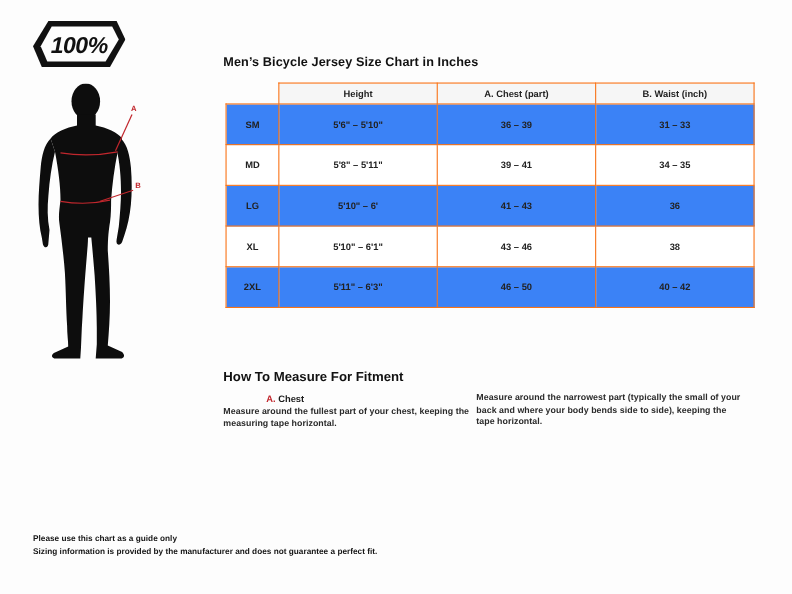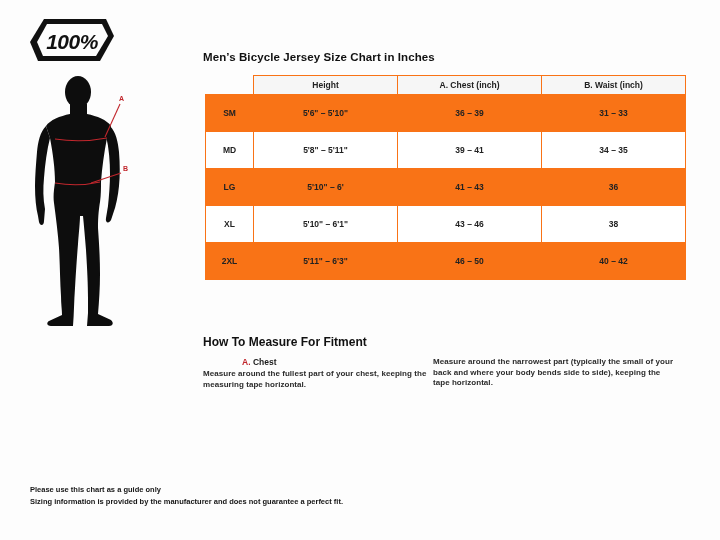--- a/index.html
+++ b/index.html
@@ -24,21 +24,21 @@
   
   .size-table-wrap{left:205px;top:75px;width:480px;}
   table.size-table{border-collapse:collapse;table-layout:fixed;width:480px;}
   table.size-table th,table.size-table td{
     border:1px solid #f97316;text-align:center;vertical-align:middle;
     font-size:8.5px;font-weight:700;color:#222;padding:0;
   }
   table.size-table thead th{height:18px;background:#f6f6f6;}
   table.size-table thead th.corner{border:none;background:transparent;}
   table.size-table tbody th,table.size-table tbody td{height:36px;}
-  table.size-table tbody tr.odd{background:#f97316;}
+  table.size-table tbody tr.odd{background:#3b82f6;}
   table.size-table tbody tr.even{background:#ffffff;}
 
   
   .measure-heading{left:203px;top:335px;font-size:12px;font-weight:700;color:#111;}
   .measure-col-a{left:203px;top:357px;width:230px;}
   .measure-col-b{left:433px;top:357px;width:245px;}
   .measure-label{font-size:8.5px;font-weight:700;color:#1a1a1a;margin-bottom:2px;margin-left:39px;}
   .measure-label .letter{color:#c1272d;}
   .measure-text{font-size:8px;font-weight:700;color:#2b2b2b;line-height:1.32;letter-spacing:.05px;}
 
@@ -129,21 +129,21 @@
     <colgroup>
         <col style="width:48px">
         <col style="width:144px">
         <col style="width:144px">
         <col style="width:144px">
       </colgroup>
     <thead>
       <tr>
         <th class="corner"></th>
         <th>Height</th>
-        <th>A. Chest (inch)</th>
+        <th>A. Chest (part)</th>
         <th>B. Waist (inch)</th>
       </tr>
     </thead>
     <tbody>
       <tr class="odd">
         <th>SM</th>
         <td>5'6" – 5'10"</td>
         <td>36 – 39</td>
         <td>31 – 33</td>
       </tr>

